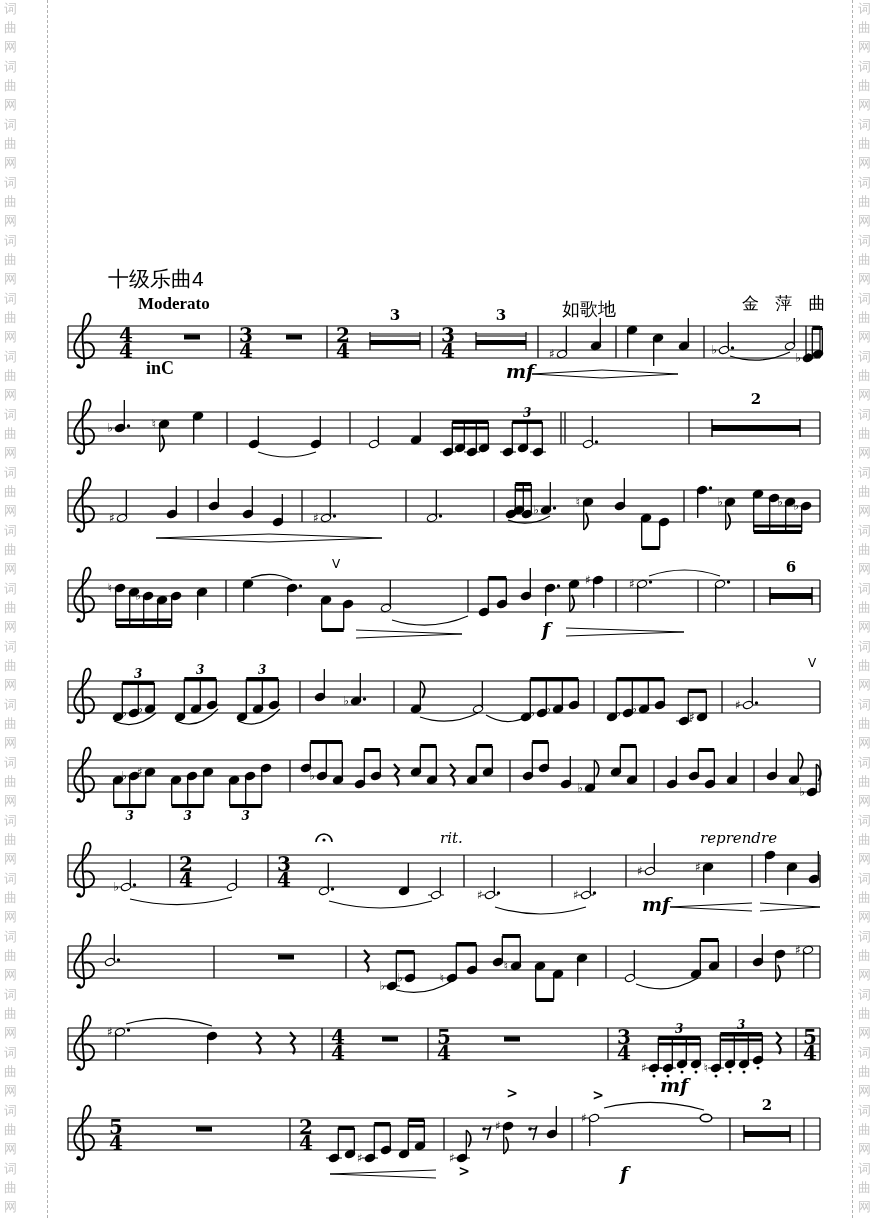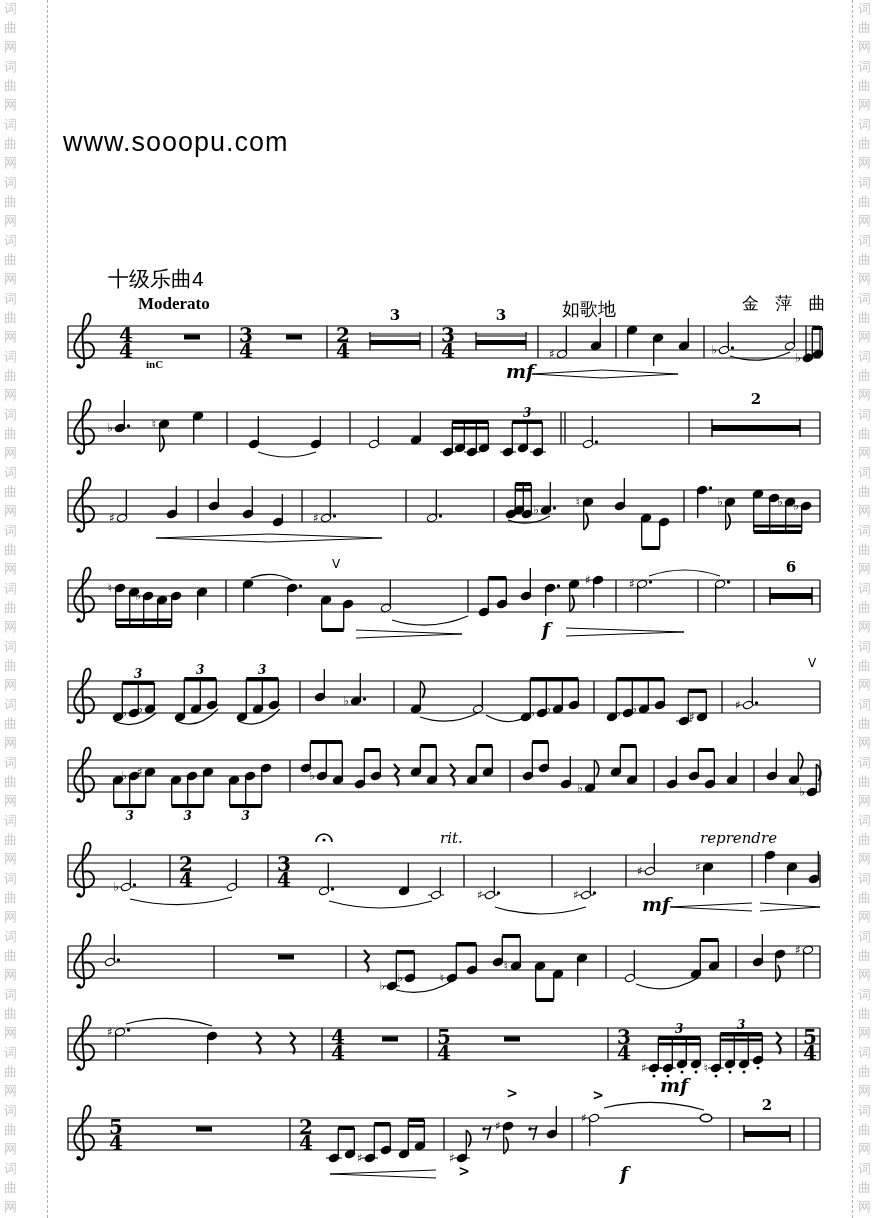--- a/index.html
+++ b/index.html
@@ -11,21 +11,21 @@
   #wm-left{left:4px;} #wm-right{left:858px;}
   .wmcol span{position:absolute;left:0;font-size:13px;line-height:1;color:#c8c8c8;}
   .hdr{position:absolute;white-space:nowrap;}
   .site-url{left:63px;top:127px;font-size:27px;letter-spacing:1px;}
   .title{left:0;top:194px;width:876px;text-align:center;font-size:38px;font-weight:bold;
          font-family:"Liberation Serif",serif;letter-spacing:2px;}
   .grade{left:108px;top:265px;font-size:21px;}
   .tempo{left:138px;top:294px;font-size:17px;font-weight:bold;font-family:"Liberation Serif",serif;}
   .expr{left:562px;top:297px;font-size:18px;}
   .composer{left:742px;top:292px;font-size:17px;font-family:"Liberation Serif",serif;letter-spacing:6px;}
-  .inc{left:146px;top:358px;font-size:11px;font-weight:bold;font-family:"Liberation Serif",serif;}
+  .inc{left:146px;top:358px;font-size:18px;font-weight:bold;font-family:"Liberation Serif",serif;}
   svg.system{position:absolute;left:64px;}
   svg text{fill:#000;}
   .ts{font:bold 20px "DejaVu Serif",serif;}
   .num{font:bold 15px "DejaVu Serif",serif;}
   .tuplet{font:italic bold 12px "DejaVu Serif",serif;}
   .dyn{font:italic bold 19px "DejaVu Serif",serif;}
   .it{font:italic 15px "DejaVu Serif",serif;}
   .v{font:12px "DejaVu Sans",sans-serif;}
   .accg{font:12px "DejaVu Sans",sans-serif;}
   .acct{font:bold 14px "DejaVu Serif",serif;}
@@ -160,21 +160,20 @@
       <span style="top: 1065px;">曲</span>
       <span style="top: 1084px;">网</span>
       <span style="top: 1104px;">词</span>
       <span style="top: 1123px;">曲</span>
       <span style="top: 1142px;">网</span>
       <span style="top: 1162px;">词</span>
       <span style="top: 1181px;">曲</span>
       <span style="top: 1200px;">网</span>
     </div>
 
-  <div class="hdr site-url">www.sooopu.com</div>
   <div class="hdr grade">十级乐曲4</div>
   <div class="hdr tempo">Moderato</div>
   <div class="hdr expr">如歌地</div>
   <div class="hdr composer">金 萍 曲</div>
   <div class="hdr inc">inC</div>
 
   <div id="score">
       <svg width="766" height="118" class="system" style="top: 286px;">
         <line x1="4" y1="40" x2="756" y2="40" stroke="#000" stroke-width="1"></line>
         <line x1="4" y1="48" x2="756" y2="48" stroke="#000" stroke-width="1"></line>

